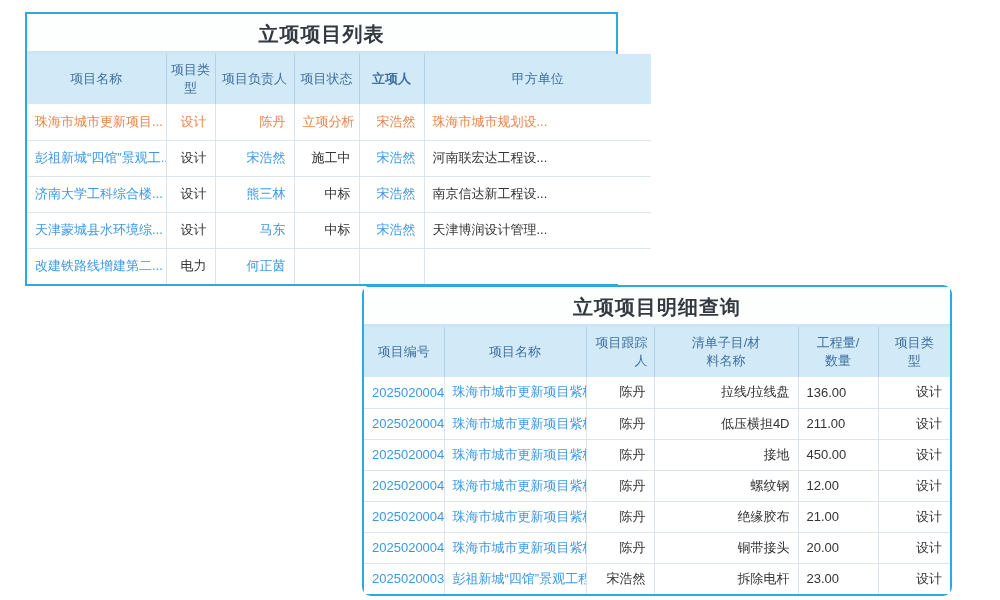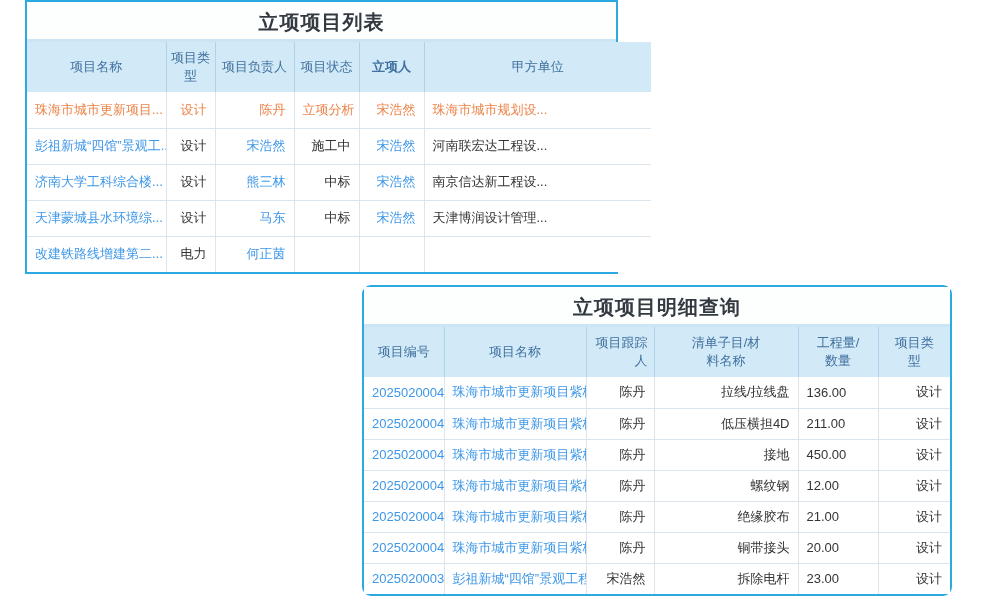--- a/index.html
+++ b/index.html
@@ -8,21 +8,21 @@
     width: 1000px; height: 600px; position: relative; overflow: hidden;
     font-family: "Liberation Sans", "DejaVu Sans", sans-serif;
     --panel-border:#2BA9E1; --header-bg:#D2E9F7; --header-text:#40719F;
     --header-divider:#AED3EB; --link:#3D97E8; --selected:#EC8449;
     --text:#333333; --divider:#DCE5ED; --title-underline:#CBE5F5; --title-text:#333940;
   }
   .panel {
     position: absolute; background: #ffffff;
     border: 2px solid var(--panel-border);
   }
-  #panel-list   { left: 25px;  top: 0;   width: 593px; z-index: 1; }
+  #panel-list   { left: 25px;  top: 12px;   width: 593px; z-index: 1; }
   #panel-detail { left: 362px; top: 285px; width: 590px; z-index: 2; border-radius: 9px; }
   .panel-title {
     height: 40px; line-height: 40px; text-align: center;
     font-size: 20px; font-weight: bold; color: var(--title-text);
     letter-spacing: 1px; background: #fdfefe;
     border-bottom: 3px solid var(--title-underline);
   }
   table { border-collapse: collapse; table-layout: fixed; width: 100%; }
   th {
     background: var(--header-bg); color: var(--header-text);

